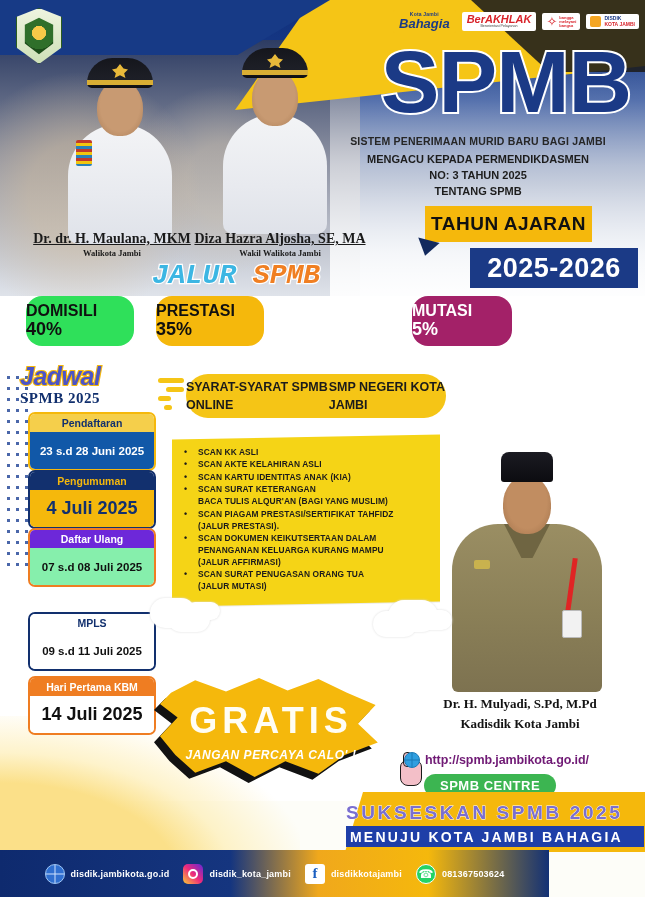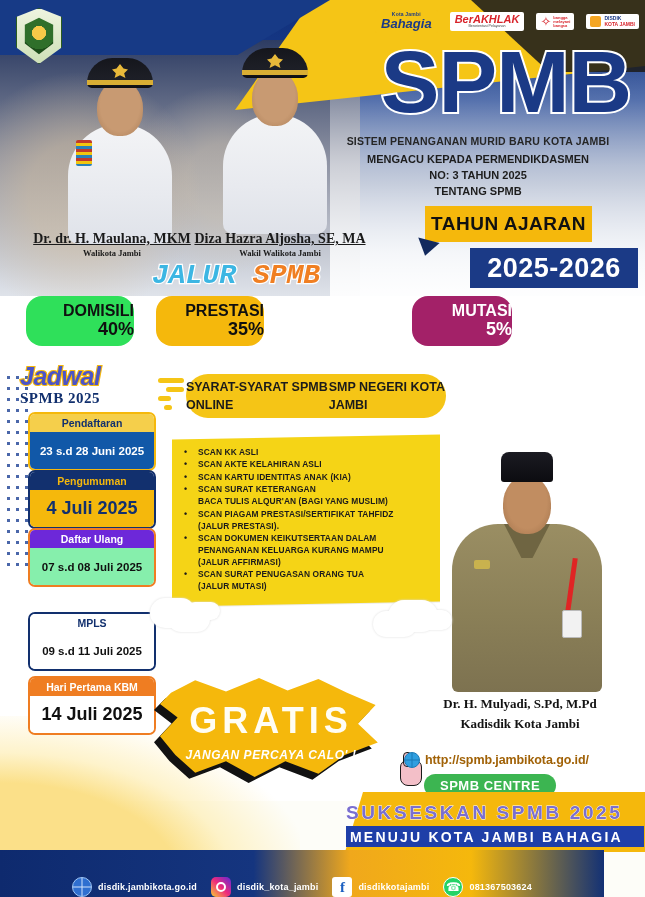--- a/index.html
+++ b/index.html
@@ -60,21 +60,21 @@
     border: 1.5px solid #2b5c1e;
     display:flex; align-items:center; justify-content:center;
   }
   .emblem-inner {
     width:70%; height:70%;
     background: radial-gradient(circle at 50% 42%, #f7c948 0 26%, #2f6f2a 27% 60%, #1d4d1a 61% 100%);
     clip-path: polygon(50% 2%,96% 20%,96% 70%,50% 98%,4% 70%,4% 20%);
   }
 
   
-  .logo-strip { position:absolute; right:6px; top:10px; display:flex; align-items:center; gap:12px; }
+  .logo-strip { position:absolute; right:6px; top:10px; display:flex; align-items:center; gap:6px; }
   .logo-bahagia {
     background:#f5c516; padding:2px 6px 3px; border-radius:2px;
     display:flex; flex-direction:column; align-items:center; line-height:1;
   }
   .logo-bahagia .l1 { font-size:5px; font-weight:bold; color:#1b3a86; letter-spacing:.2px; }
   .logo-bahagia .l2 { font-size:13px; font-weight:bold; color:#1b3a86; font-style:italic; }
   .logo-berakhlak {
     background:#fff; padding:2px 5px; border-radius:2px;
     display:flex; flex-direction:column; align-items:center; line-height:1.05;
   }
@@ -180,21 +180,21 @@
     font-size:28px; font-style:italic; font-weight:bold;
     -webkit-text-stroke:2.5px #ffffff; paint-order: stroke fill; font-family: Liberation Mono, monospace;
   }
   .jalur-title .a { color:#3cb6e3; }
   .jalur-title .b { color:#f07f22; }
 
   
   .pill-wrap { position:absolute; top:292px; left:0; width:645px; height:62px; }
   .pill {
     position:absolute; top:4px; height:50px;
-    display:flex; flex-direction:column; align-items:flex-end; justify-content:center;
+    display:flex; flex-direction:column; align-items:flex-start; justify-content:center;
     border-radius:16px; line-height:1.1;
   }
   .pill .lbl { font-size:16px; font-weight:bold; }
   .pill .pct { font-size:18px; font-weight:bold; }
   .pill:before{
     content:""; position:absolute; left:-7px; top:-5px; right:-7px; bottom:-5px;
     background:#1b55b5; border-radius:22px; z-index:-1;
   }
   #pill-domisili  { left:26px;  width:108px; background:#2fe05a; }
   #pill-domisili .lbl, #pill-domisili .pct { color:#101010; }
@@ -380,21 +380,21 @@
   }
   .globe-icon {
     width:16px; height:16px; border-radius:50%;
     background:#2f9fe0; border:1.5px solid #1b7ab5; position:relative;
   }
   .globe-icon:before, .globe-icon:after{
     content:""; position:absolute; background:#1b7ab5;
   }
   .globe-icon:before{ left:50%; top:0; width:1px; height:100%; transform:translateX(-50%); }
   .globe-icon:after{ top:50%; left:0; height:1px; width:100%; transform:translateY(-50%); }
-  .url-text { font-size:12.5px; font-weight:bold; color:#a16207; letter-spacing:-.1px; }
+  .url-text { font-size:12.5px; font-weight:bold; color:#701a75; letter-spacing:-.1px; }
   .hand-cursor {
     position:absolute; left:400px; top:760px; width:22px; height:26px;
     background:#f3bfc8; border:1.6px solid #1b1b1b;
     border-radius:7px 7px 8px 8px;
   }
   .hand-cursor:before{
     content:""; position:absolute; left:2px; top:-9px; width:7px; height:13px;
     background:#f3bfc8; border:1.6px solid #1b1b1b; border-radius:4px;
   }
   .centre-btn {
@@ -417,23 +417,23 @@
   }
   .suksess-2 {
     position:absolute; left:346px; top:826px; width:298px; height:21px;
     background:#1f3fa8; color:#ffffff;
     font-size:14px; font-weight:bold; letter-spacing:2.2px;
     display:flex; align-items:center; padding-left:4px;
   }
 
   
   .footer {
-    position:absolute; left:0; bottom:0; width:604px; height:47px;
+    position:absolute; left:0; bottom:0; width:549px; height:47px;
     background: linear-gradient(90deg,#0e2a6e 0%, #15357f 42%, #f0a81c 58%, #f5b80c 78%, #133175 100%);
-    display:flex; align-items:flex-end; justify-content:center; gap:14px;
+    display:flex; align-items:center; justify-content:center; gap:14px;
   }
   .foot-item { display:flex; align-items:center; gap:6px; }
   .foot-item .txt { font-size:9px; font-weight:bold; color:#ffffff; letter-spacing:.2px; }
   .ic-www {
     width:20px; height:20px; border-radius:50%;
     background:#2f6fd0; border:1.5px solid #9fc6f5; position:relative;
   }
   .ic-www:before{ content:""; position:absolute; left:50%; top:0; width:1px; height:100%; background:#cfe2fb; transform:translateX(-50%); }
   .ic-www:after{ content:""; position:absolute; top:50%; left:0; width:100%; height:1px; background:#cfe2fb; transform:translateY(-50%); }
   .ic-ig {
@@ -508,21 +508,21 @@
     <div class="official-name" id="name-1">
       <div class="nm">Dr. dr. H. Maulana, MKM</div>
       <div class="ttl">Walikota Jambi</div>
     </div>
     <div class="official-name" id="name-2">
       <div class="nm">Diza Hazra Aljosha, SE, MA</div>
       <div class="ttl">Wakil Walikota Jambi</div>
     </div>
 
     <div class="spmb-title">SPMB</div>
-    <div class="hdr-sub">SISTEM PENANGANAN MURID BARU KOTA JAMBI</div>
+    <div class="hdr-sub">SISTEM PENERIMAAN MURID BARU BAGI JAMBI</div>
     <div class="hdr-sub2">
       <div>MENGACU KEPADA PERMENDIKDASMEN</div>
       <div>NO: 3 TAHUN 2025</div>
       <div>TENTANG SPMB</div>
     </div>
 
     <div class="tahun-ajaran">TAHUN AJARAN</div>
   </div>
 
   <div class="tahun-year">2025-2026</div>

